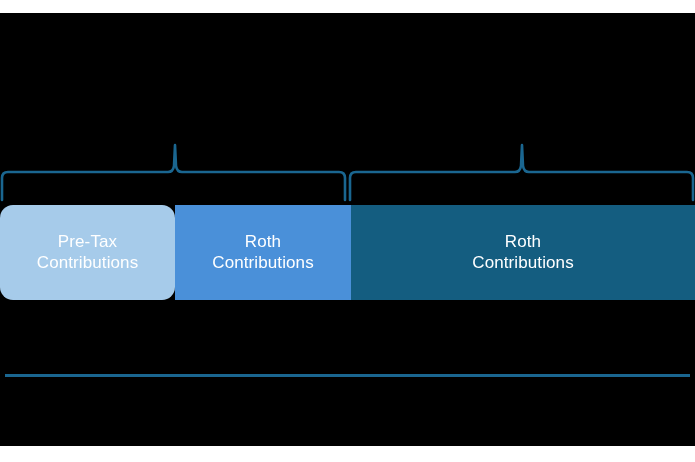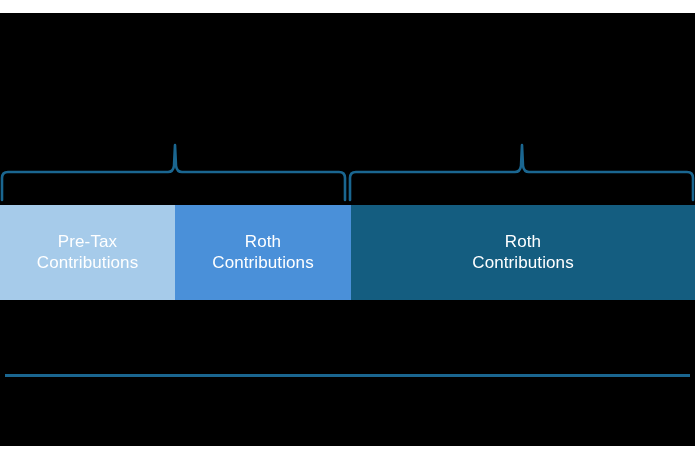--- a/index.html
+++ b/index.html
@@ -78,21 +78,21 @@
     color: #ffffff;
     text-align: center;
     line-height: 1.18;
     font-size: 17px;
     letter-spacing: 0.1px;
   }
   .seg .ln {
     display: block;
     white-space: nowrap;
   }
-  .seg-pretax  { width: 175px; background: #a6cbea; }
+  .seg-pretax  { width: 175px; background: #a6cbea; border-radius: 13px; }
   .seg-roth-a  { width: 176px; background: #4a90d9; }
   .seg-roth-b  { width: 344px; background: #145d80; }
 
   
   .rule {
     position: absolute;
     left: 5px;
     top: 374px;
     width: 685px;
     height: 3px;

